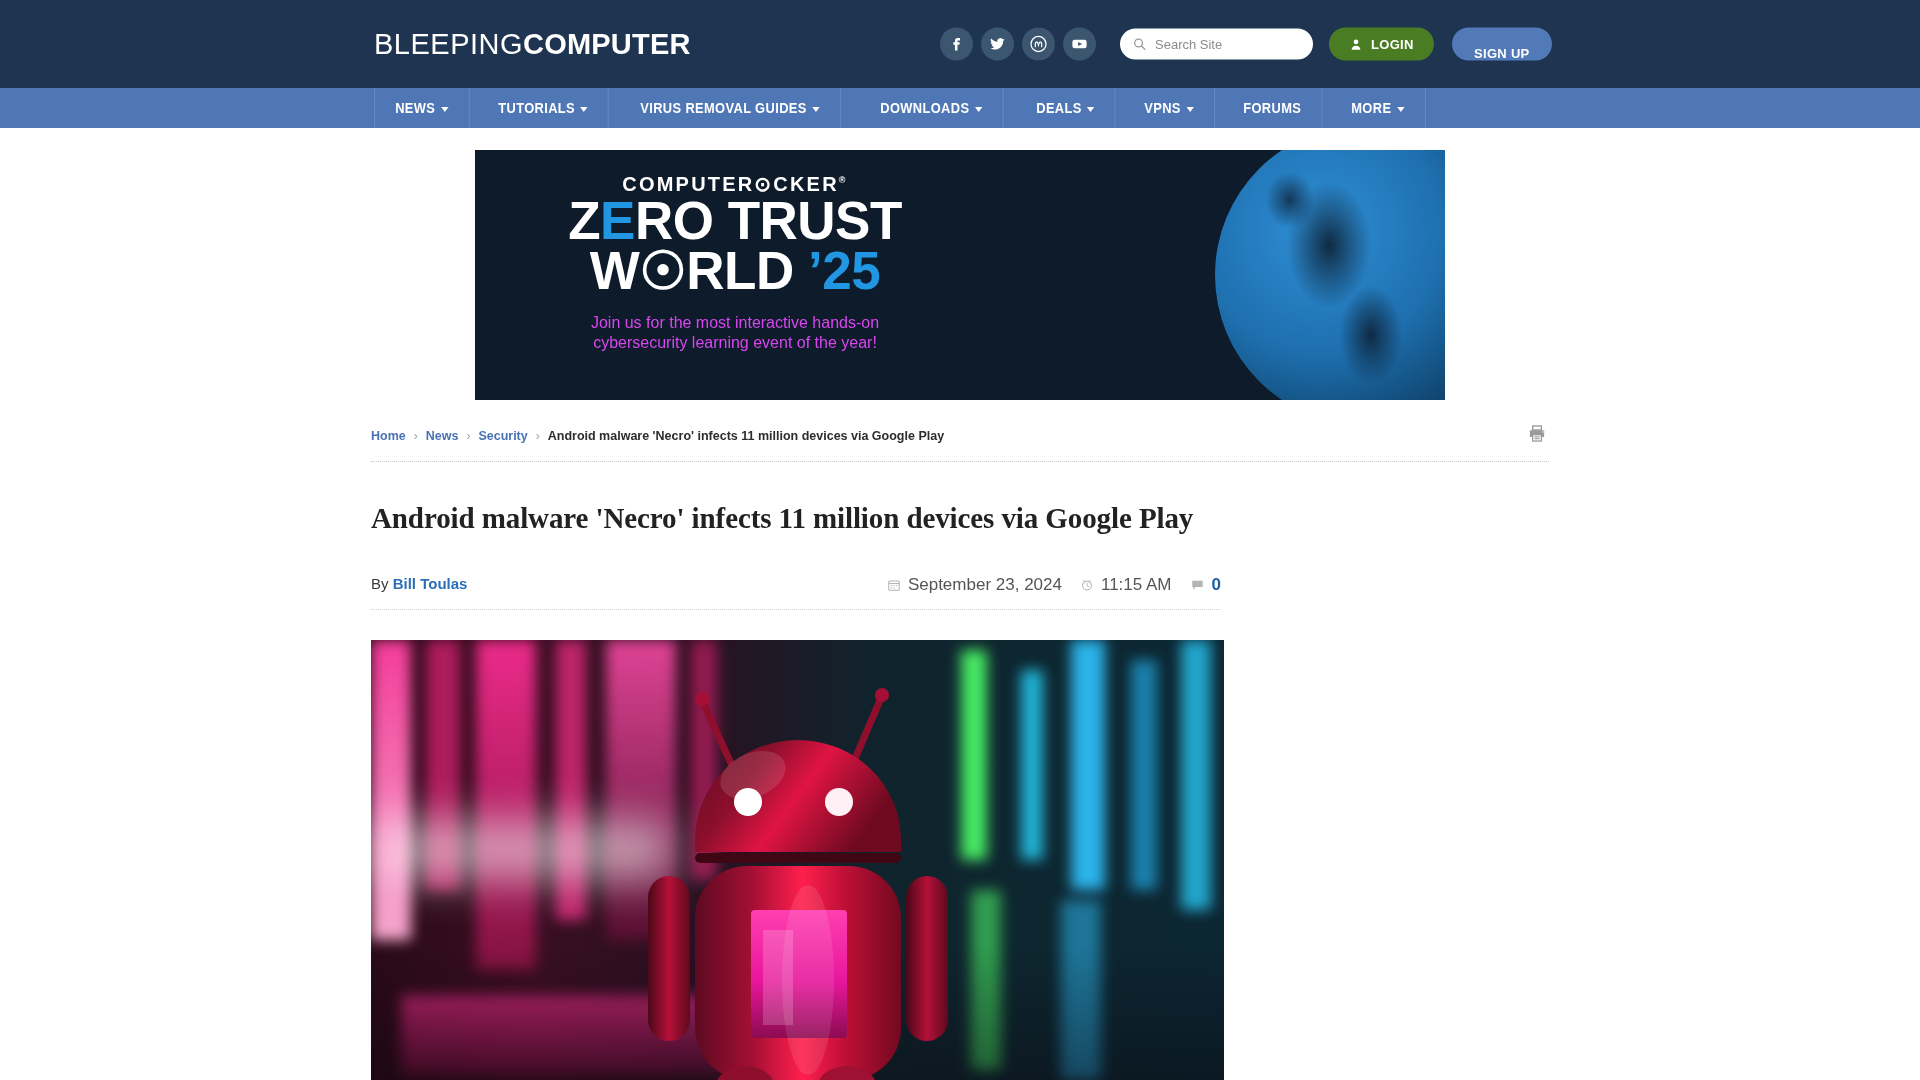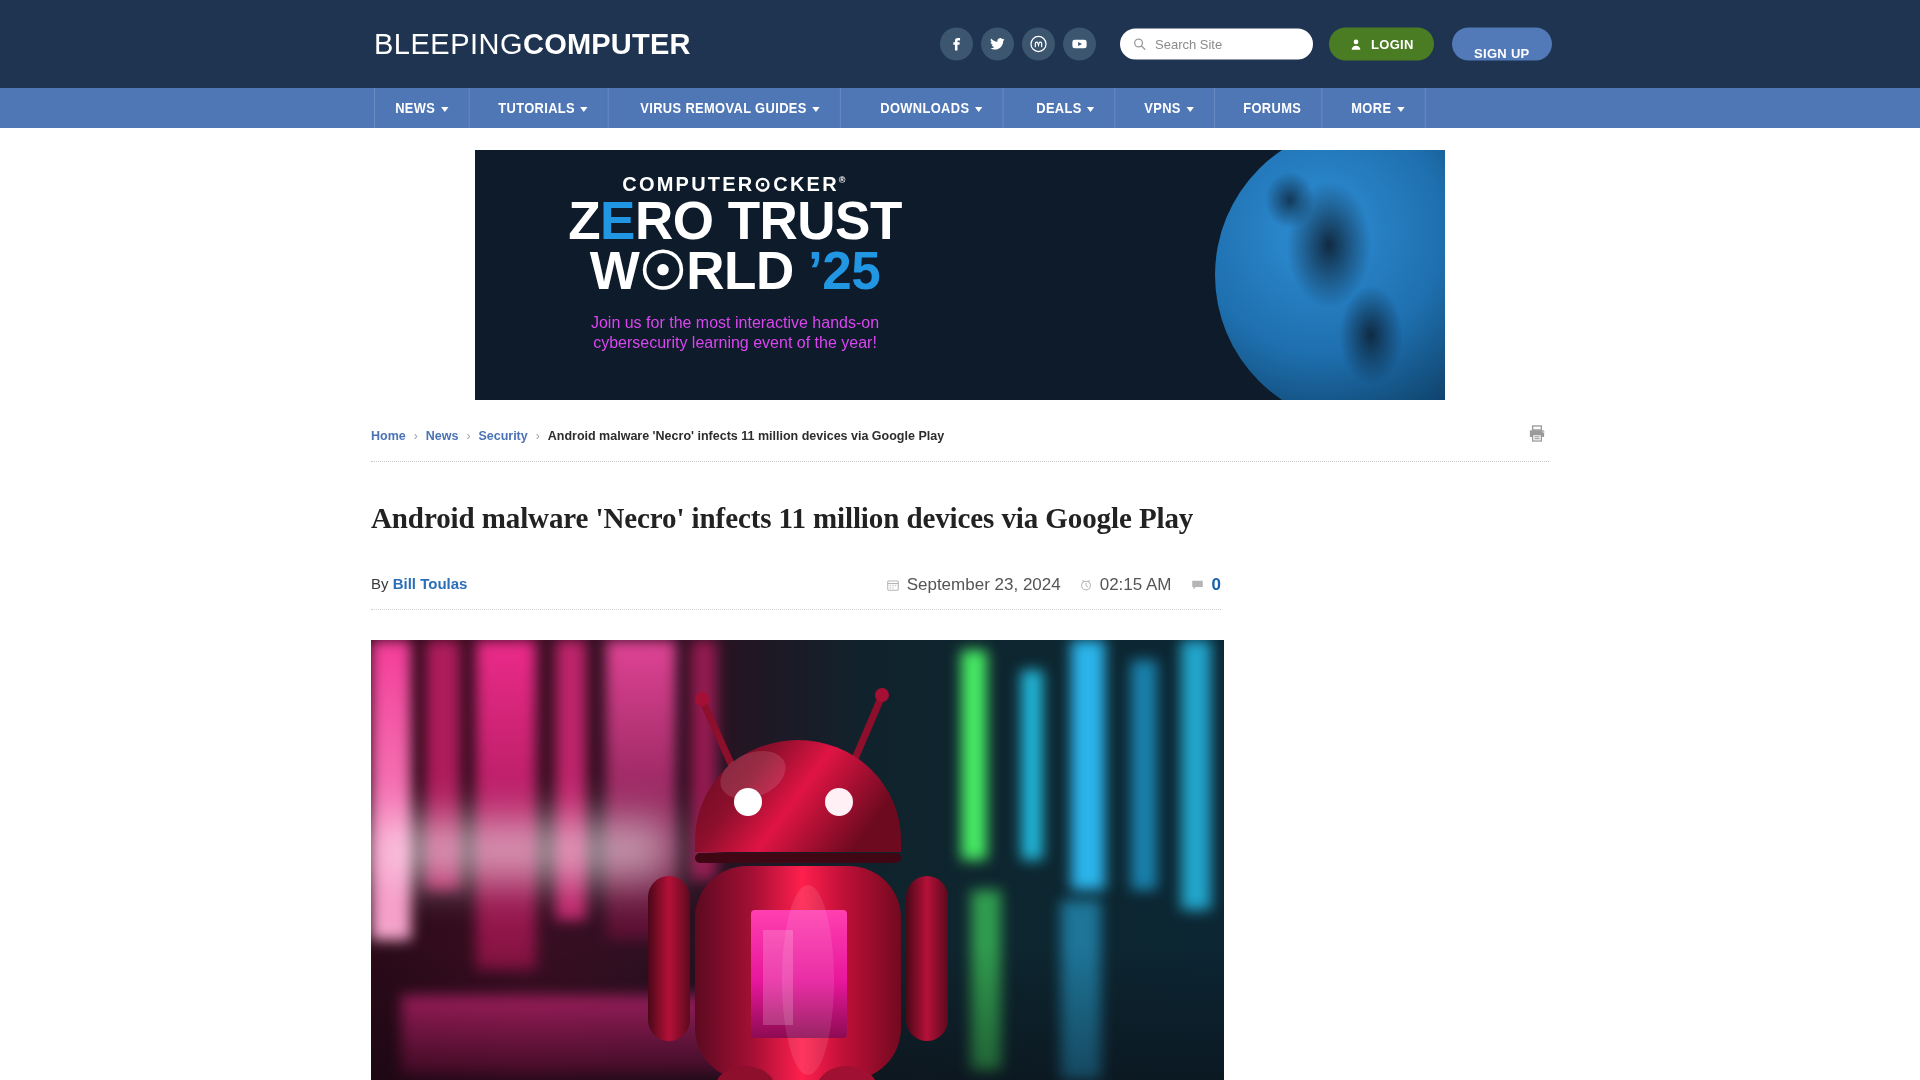--- a/index.html
+++ b/index.html
@@ -330,21 +330,21 @@
           </svg>
           <span>September 23, 2024</span>
         </div>
         <div class="meta-item">
           <svg width="14" height="14" viewBox="0 0 24 24">
             <circle cx="12" cy="13" r="7.5" fill="none" stroke="#b5b5b5" stroke-width="1.8"></circle>
             <path d="M12 9v4.3l2.8 1.8" fill="none" stroke="#b5b5b5" stroke-width="1.7" stroke-linecap="round"></path>
             <line x1="6.5" y1="4.3" x2="8.6" y2="6.4" stroke="#b5b5b5" stroke-width="1.8" stroke-linecap="round"></line>
             <line x1="17.5" y1="4.3" x2="15.4" y2="6.4" stroke="#b5b5b5" stroke-width="1.8" stroke-linecap="round"></line>
           </svg>
-          <span>02:15 AM</span>
+          <span>11:15 AM</span>
         </div>
         <div class="meta-item">
           <svg width="15" height="14" viewBox="0 0 24 24">
             <path d="M3 4.5h18v11H9l-4 4v-4H3z" fill="#b5b5b5"></path>
           </svg>
           <span class="cnt">0</span>
         </div>
       </div>
     </div>
 

